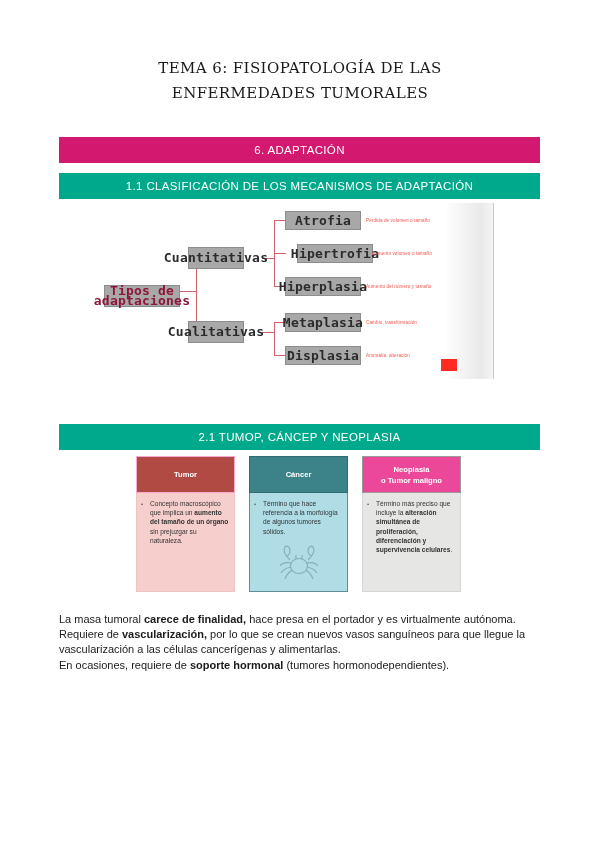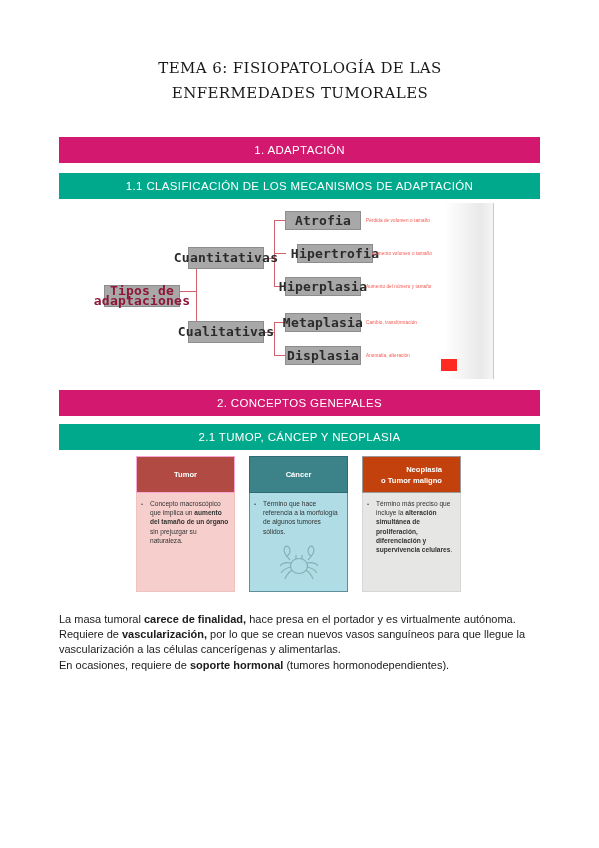--- a/index.html
+++ b/index.html
@@ -99,21 +99,21 @@
   }
   .node.root {
     color: #8E1638;
     left: 0px;
     top: 82px;
     width: 76px;
     height: 22px;
   }
   .node.mid {
     left: 84px;
-    width: 76px;
+    width: 56px;
     height: 22px;
   }
   #node-cuantitativas { top: 44px; }
   #node-cualitativas  { top: 118px; }
   .node.leaf {
     left: 181px;
     width: 76px;
     height: 19px;
   }
   #node-atrofia      { top: 8px;  }
@@ -200,21 +200,21 @@
   .card-body .btext {
     display: block;
     padding-left: 8px;
   }
   .card-body b { font-weight: bold; }
 
   #card-tumor .card-head  { background: #B04A43; border: 1px solid #f9a8d4; }
   #card-tumor .card-body  { background: #F6CFCC; border: 1px solid #f0c3bf; border-top: none; }
   #card-cancer .card-head { background: #3C8389; border: 1px solid #2f6b70; }
   #card-cancer .card-body { background: #AFDCE5; border: 1px solid #5e8e9b; border-top: none; }
-  #card-neoplasia .card-head { background: #c2410c; border: 1px solid #9a9a9a; color:#ffffff;text-align:right; }
+  #card-neoplasia .card-head { background: #ec4899; border: 1px solid #9a9a9a; color:#ffffff; }
   #card-neoplasia .card-body { background: #E6E6E4; border: 1px solid #d6d6d4; border-top: none; }
 
   .crab {
     position: absolute;
     left: 50%;
     bottom: 8px;
     transform: translateX(-50%);
     opacity: 0.5;
   }
 
@@ -234,21 +234,21 @@
 <body>
 
 <div class="page">
 
   <div class="doc-title">
     <div>TEMA 6: FISIOPATOLOGÍA DE LAS</div>
     <div>ENFERMEDADES TUMORALES</div>
   </div>
 
   <div class="bar magenta" id="bar-adaptacion">
-    <span>1. ADAPTACIÓN</span>
+    <span>6. ADAPTACIÓN</span>
   </div>
 
   <div class="bar teal" id="bar-clasif">
     <span>1.1 CLASIFICACIÓN DE LOS MECANISMOS DE ADAPTACIÓN</span>
   </div>
 
   <div class="diagram">
     <div class="diagram-bg"></div>
     <div class="diagram-edge"></div>
 
@@ -300,23 +300,20 @@
 
     <div class="ann" id="ann-atrofia">Pérdida de volumen o tamaño</div>
     <div class="ann" id="ann-hipertrofia">Aumento volumen o tamaño</div>
     <div class="ann" id="ann-hiperplasia">Aumento del número y tamaño</div>
     <div class="ann" id="ann-metaplasia">Cambio, transformación</div>
     <div class="ann" id="ann-displasia">Anomalía, alteración</div>
 
     <div class="red-marker"></div>
   </div>
 
-  <div class="bar magenta" id="bar-conceptos">
-    <span>2. CONCEPTOS GENEPALES</span>
-  </div>
 
   <div class="bar teal" id="bar-tumor">
     <span>2.1 TUMOP, CÁNCEP Y NEOPLASIA</span>
   </div>
 
   <div class="cards">
 
     <div class="card" id="card-tumor">
       <div class="card-head">Tumor</div>
       <div class="card-body">

